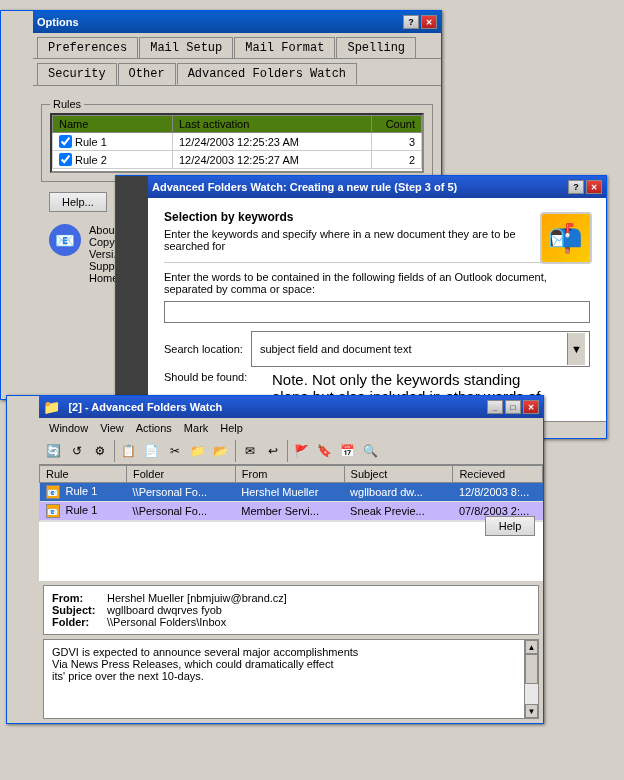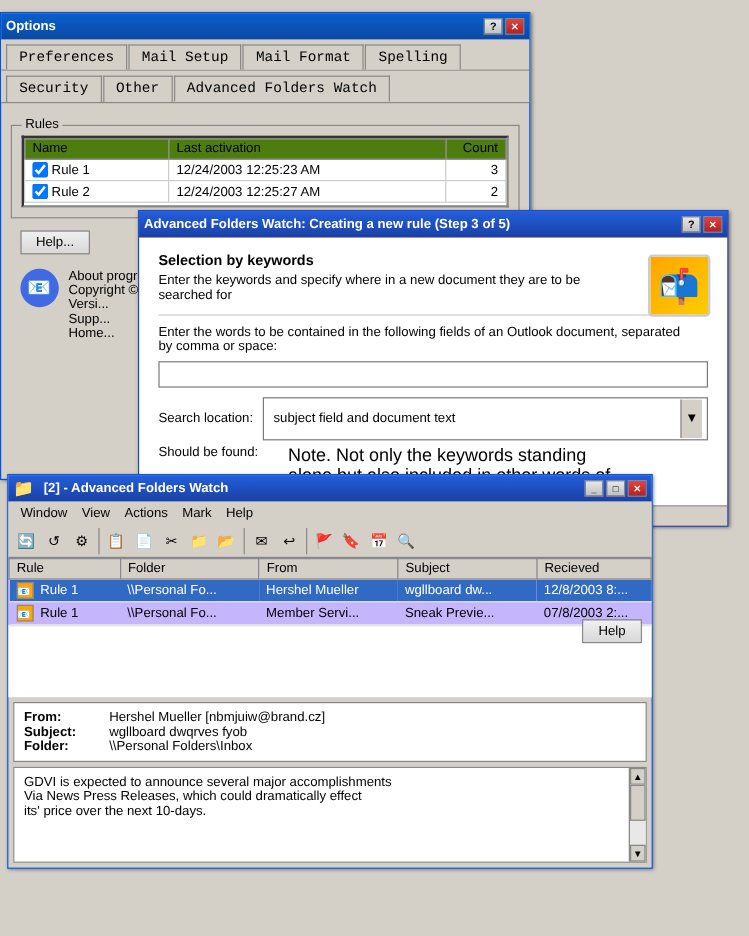--- a/index.html
+++ b/index.html
@@ -12,20 +12,21 @@
       overflow: hidden;
       position: relative;
     }
 
     
     .window {
       position: absolute;
       background: #d4d0c8;
       border: 1px solid #0054e3;
       box-shadow: 1px 1px 3px rgba(0,0,0,0.5);
+      padding-left: 32px;
     }
 
     .title-bar {
       height: 22px;
       background: linear-gradient(to bottom, #0a5fcd, #0a48a4);
       display: flex;
       align-items: center;
       justify-content: space-between;
       padding: 0 4px;
       color: white;
@@ -423,21 +424,21 @@
 
     .scrollbar-thumb {
       height: 30px;
       background: #d4d0c8;
       border: 1px solid #888;
       margin: 0;
     }
 
     .detail-row {
       display: flex;
-      gap: 16px;
+      gap: 0;
     }
 
     .detail-label {
       font-weight: bold;
       min-width: 55px;
     }
 
     
     .rules-area {
       border: 2px inset #888;
@@ -534,21 +535,21 @@
         <div>About program...</div>
         <div>Copyright © 200</div>
         <div>Versi...</div>
         <div>Supp...</div>
         <div>Home...</div>
       </div>
     </div>
   </div>
 </div>
 
-<div class="window" id="wizard-window" style="left:115px;top:175px;width:492px;background:#ef4444;">
+<div class="window" id="wizard-window" style="left:115px;top:175px;width:492px;background:#404040;">
   <div class="title-bar title-bar-blue">
     <div class="title-bar-text">
       <span>Advanced Folders Watch: Creating a new rule (Step 3 of 5)</span>
     </div>
     <div class="title-bar-controls">
       <div class="tb-btn-help">?</div>
       <div class="tb-btn close-btn">✕</div>
     </div>
   </div>
 

